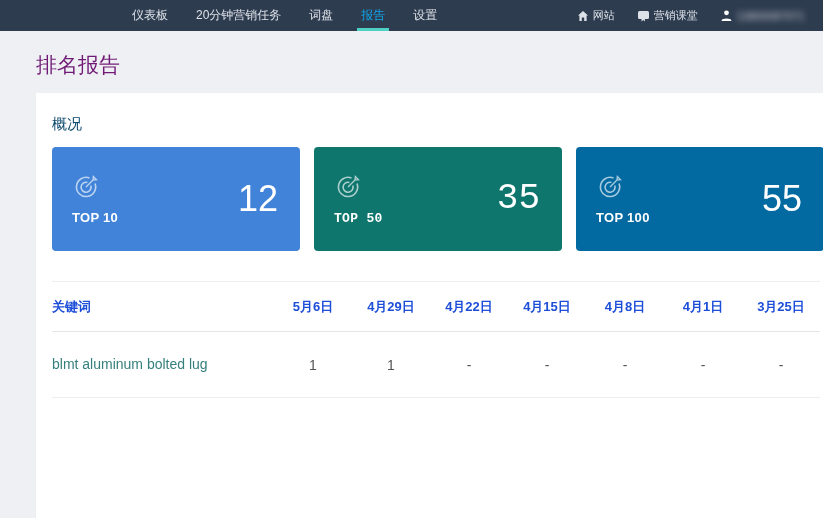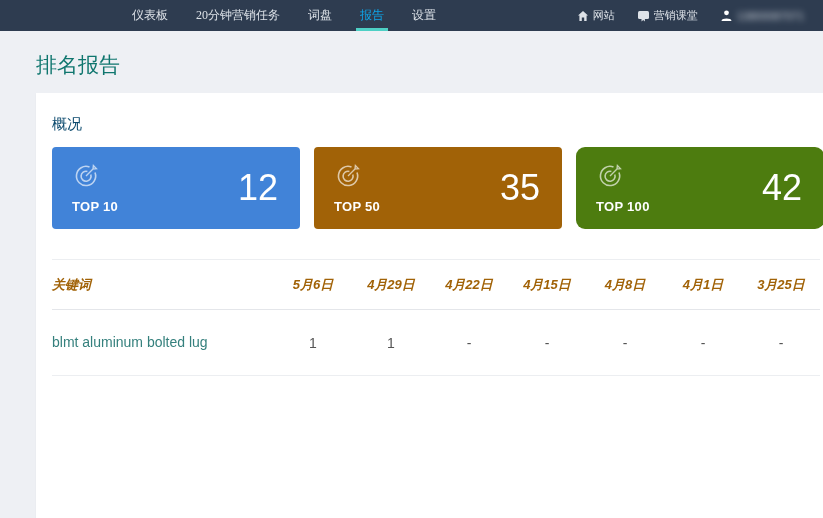--- a/index.html
+++ b/index.html
@@ -22,21 +22,20 @@
   }
   .nav-menu { display:flex; align-items:stretch; }
   .nav-item {
     display:flex; align-items:center;
     padding:0 14px;
     font-size:12px;
     color:#dde2e8;
     cursor:pointer;
     position:relative;
     white-space:nowrap;
-    font-family:Liberation Serif, serif;
   }
   .nav-item.active { color:#0ea5e9; }
   .nav-item.active::after {
     content:"";
     position:absolute;
     left:10px; right:10px; bottom:0;
     height:3px;
     background:#4ed0c5;
   }
   .nav-right { display:flex; align-items:center; gap:4px; }
@@ -46,60 +45,59 @@
     font-size:11px;
     color:#dde2e8;
     cursor:pointer;
     white-space:nowrap;
   }
   .nav-link svg { display:block; }
   .blurred { filter:blur(3px); opacity:.85; }
 
   
   .page-header { padding:20px 0 0 36px; height:62px; }
-  .page-title { font-size:21px; font-weight:500; color:#0f766e; }
+  .page-title { font-size:21px; font-weight:500; color:#701a75; }
 
   
   .content-card {
     margin-left:36px;
     width:800px;              
     min-height:430px;
     background:#ffffff;
     box-shadow:0 1px 2px rgba(0,0,0,.04);
     padding:22px 16px 0 16px;
   }
   .overview-label { font-size:15px; color:#0c4a6e; }
 
   .stat-cards { display:flex; gap:14px; margin-top:13px; }
   .stat-card {
-    width:248px; height:82px;
+    width:248px; height:104px;
     border-radius:4px;
     color:#fff;
     display:flex;
     align-items:center;
     justify-content:space-between;
     padding:12px 22px 12px 20px;
     flex-shrink:0;
   }
   .stat-left { display:flex; flex-direction:column; justify-content:center; gap:5px; }
   .stat-icon { opacity:.65; }
   .stat-label { font-size:13px; font-weight:bold; letter-spacing:.3px; }
   .stat-value { font-size:36px; font-weight:500; line-height:1; }
 
   
   .rank-table { width:768px; border-collapse:collapse; margin-top:30px; table-layout:fixed; }
   .rank-table col.kw { width:222px; }
   .rank-table col.d  { width:78px; }
   .rank-table th {
-    font-size:13px; font-weight:bold; color:#a16207;
+    font-size:13px; font-weight:bold; color:#1d4ed8;
     border-top:1px solid #eceef1;
     border-bottom:1px solid #e4e6ea;
     height:50px;
     text-align:center;
-    font-style:italic;
   }
   .rank-table th.kw-h { text-align:left; }
   .rank-table td {
     font-size:14px; color:#555;
     border-bottom:1px solid #eceef1;
     text-align:center;
     padding:20px 0;
     vertical-align:middle;
   }
   .rank-table td.kw-cell {
@@ -169,46 +167,46 @@
             <path d="M23 10.5 A9.6 9.6 0 1 1 17.5 5"></path>
               <path d="M18.8 12.6 A5 5 0 1 1 15.4 9.4"></path>
             <path d="M14 14 L21 7 M21 7 L21.4 3.6 L24.4 6.6 Z M21 7 L24.4 6.6" stroke-width="1.4"></path>
           </svg>
         </span>
         <span class="stat-label">TOP 10</span>
       </div>
       <div class="stat-value">12</div>
     </div>
 
-    <div class="stat-card" style="background: #a16207;">
+    <div class="stat-card" style="background: #0f766e; font-family: Liberation Mono, monospace;">
       <div class="stat-left">
         <span class="stat-icon">
           <svg width="28" height="28" viewBox="0 0 28 28" fill="none" stroke="#ffffff" stroke-width="1.6">
             <path d="M23 10.5 A9.6 9.6 0 1 1 17.5 5"></path>
               <path d="M18.8 12.6 A5 5 0 1 1 15.4 9.4"></path>
             <path d="M14 14 L21 7 M21 7 L21.4 3.6 L24.4 6.6 Z M21 7 L24.4 6.6" stroke-width="1.4"></path>
           </svg>
         </span>
         <span class="stat-label">TOP 50</span>
       </div>
       <div class="stat-value">35</div>
     </div>
 
-    <div class="stat-card" style="background: #4d7c0f; border-radius: 9px;">
+    <div class="stat-card" style="background: #0369a1;">
       <div class="stat-left">
         <span class="stat-icon">
           <svg width="28" height="28" viewBox="0 0 28 28" fill="none" stroke="#ffffff" stroke-width="1.6">
             <path d="M23 10.5 A9.6 9.6 0 1 1 17.5 5"></path>
               <path d="M18.8 12.6 A5 5 0 1 1 15.4 9.4"></path>
             <path d="M14 14 L21 7 M21 7 L21.4 3.6 L24.4 6.6 Z M21 7 L24.4 6.6" stroke-width="1.4"></path>
           </svg>
         </span>
         <span class="stat-label">TOP 100</span>
       </div>
-      <div class="stat-value">42</div>
+      <div class="stat-value">55</div>
     </div>
   </div>
 
   <table class="rank-table">
     <colgroup>
       <col class="kw">
         <col class="d">
         <col class="d">
         <col class="d">
         <col class="d">

